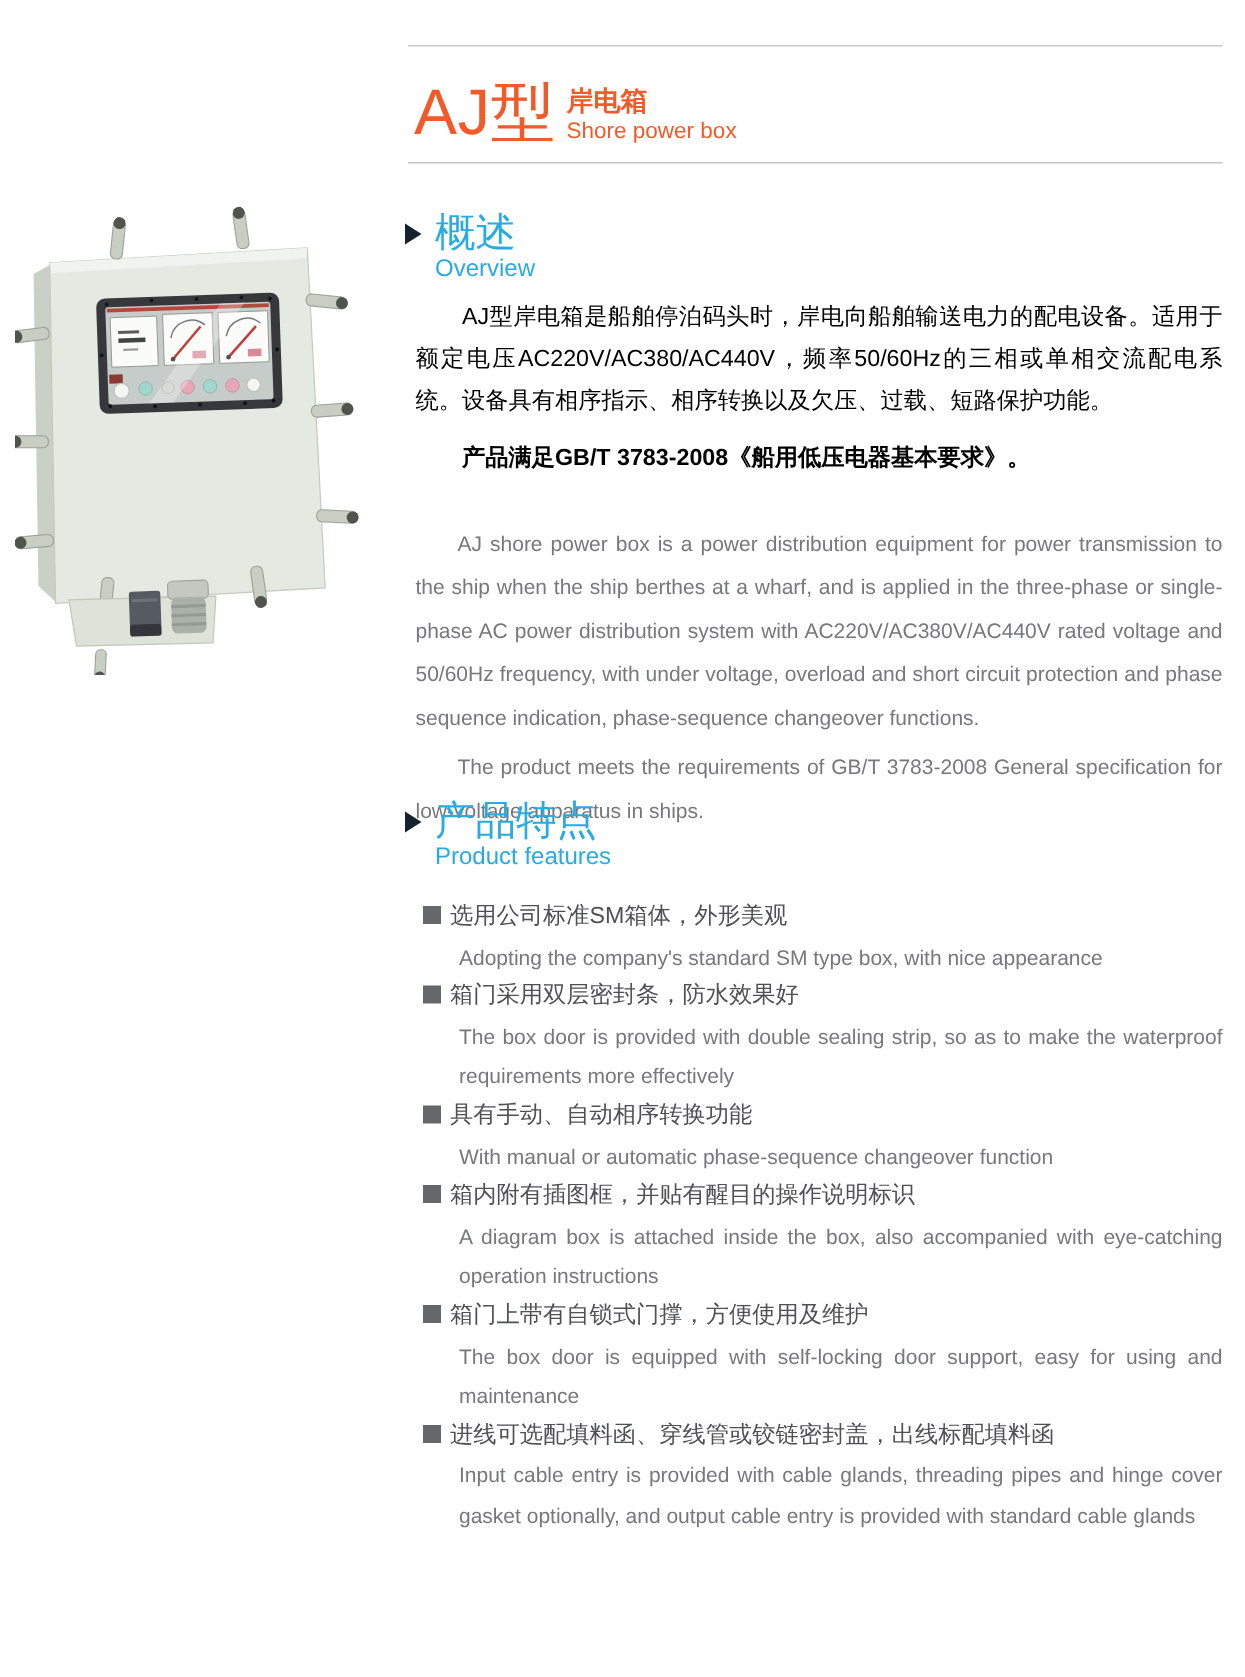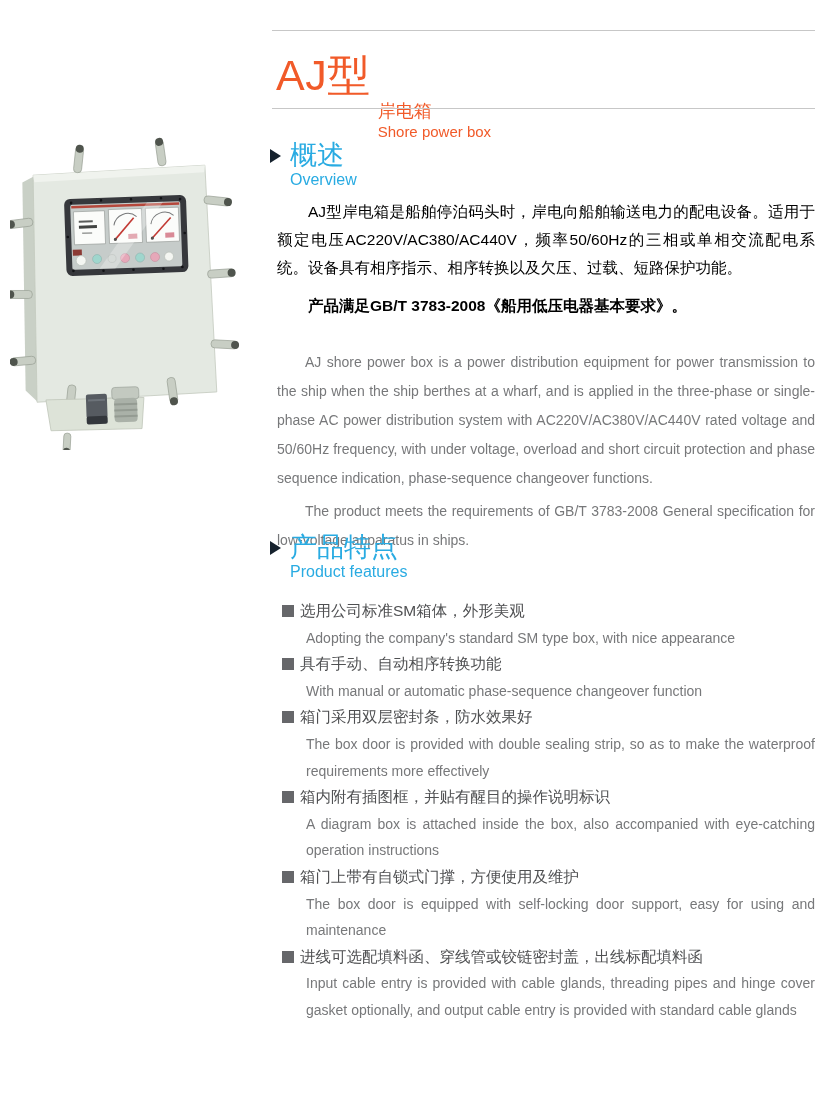--- a/index.html
+++ b/index.html
@@ -9,21 +9,21 @@
     font-family:"Liberation Sans","DejaVu Sans",sans-serif; overflow:hidden;
   }
   
   .rule { position:absolute; left:272px; width:543px; height:1px; background:#c7c7c7; }
   .rule-top { top:30px; }
   .rule-bottom { top:108px; }
   
   .hdr { position:absolute; left:276px; top:52px; display:flex; align-items:flex-start; color:#f15a29; }
   .model { font-size:43px; line-height:46px; letter-spacing:0.5px; }
   .hdr-sub { display:flex; flex-direction:column; margin-left:7px; margin-top:5px; }
-  .name-cn { font-size:18px; font-weight:normal; line-height:21px;margin-top:44px; }
+  .name-cn { font-size:18px; font-weight:bold; line-height:21px; }
   .name-en { font-size:15px; line-height:19px; }
   
   .sec { position:absolute; left:272px; width:543px; }
   .sec-overview { top:140px; }
   .sec-features { top:532px; }
   .sec-head { display:flex; align-items:flex-start; }
   .tri { width:0; height:0; border-left:11px solid #16222e; border-top:7px solid transparent;
          border-bottom:7px solid transparent; margin:9px 9px 0 -2px; flex:none; }
   .sec-head h2 { font-size:27px; font-weight:normal; color:#29abe2; line-height:30px; }
   .sec-head-en { font-size:16px; color:#29abe2; line-height:20px; }
@@ -219,28 +219,28 @@
         <h2>产品特点</h2>
         <div class="sec-head-en">Product features</div>
       </div>
     </div>
     <ul class="features">
       <li class="feature">
         <div class="f-cn"><span class="sq"></span><span>选用公司标准SM箱体，外形美观</span></div>
         <div class="f-en">Adopting the company's standard SM type box, with nice appearance</div>
       </li>
       <li class="feature">
+        <div class="f-cn"><span class="sq"></span><span>箱门采用双层密封条，防水效果好</span></div>
+        <div class="f-en">The box door is provided with double sealing strip, so as to make the waterproof requirements more effectively</div>
+      </li>
+      <li class="feature">
         <div class="f-cn"><span class="sq"></span><span>具有手动、自动相序转换功能</span></div>
         <div class="f-en">With manual or automatic phase-sequence changeover function</div>
       </li>
       <li class="feature">
-        <div class="f-cn"><span class="sq"></span><span>箱门采用双层密封条，防水效果好</span></div>
-        <div class="f-en">The box door is provided with double sealing strip, so as to make the waterproof requirements more effectively</div>
-      </li>
-      <li class="feature">
         <div class="f-cn"><span class="sq"></span><span>箱内附有插图框，并贴有醒目的操作说明标识</span></div>
         <div class="f-en">A diagram box is attached inside the box, also accompanied with eye-catching operation instructions</div>
       </li>
       <li class="feature">
         <div class="f-cn"><span class="sq"></span><span>箱门上带有自锁式门撑，方便使用及维护</span></div>
         <div class="f-en">The box door is equipped with self-locking door support, easy for using and maintenance</div>
       </li>
       <li class="feature">
         <div class="f-cn"><span class="sq"></span><span>进线可选配填料函、穿线管或铰链密封盖，出线标配填料函</span></div>
         <div class="f-en">Input cable entry is provided with cable glands, threading pipes and hinge cover gasket optionally, and output cable entry is provided with standard cable glands</div>

